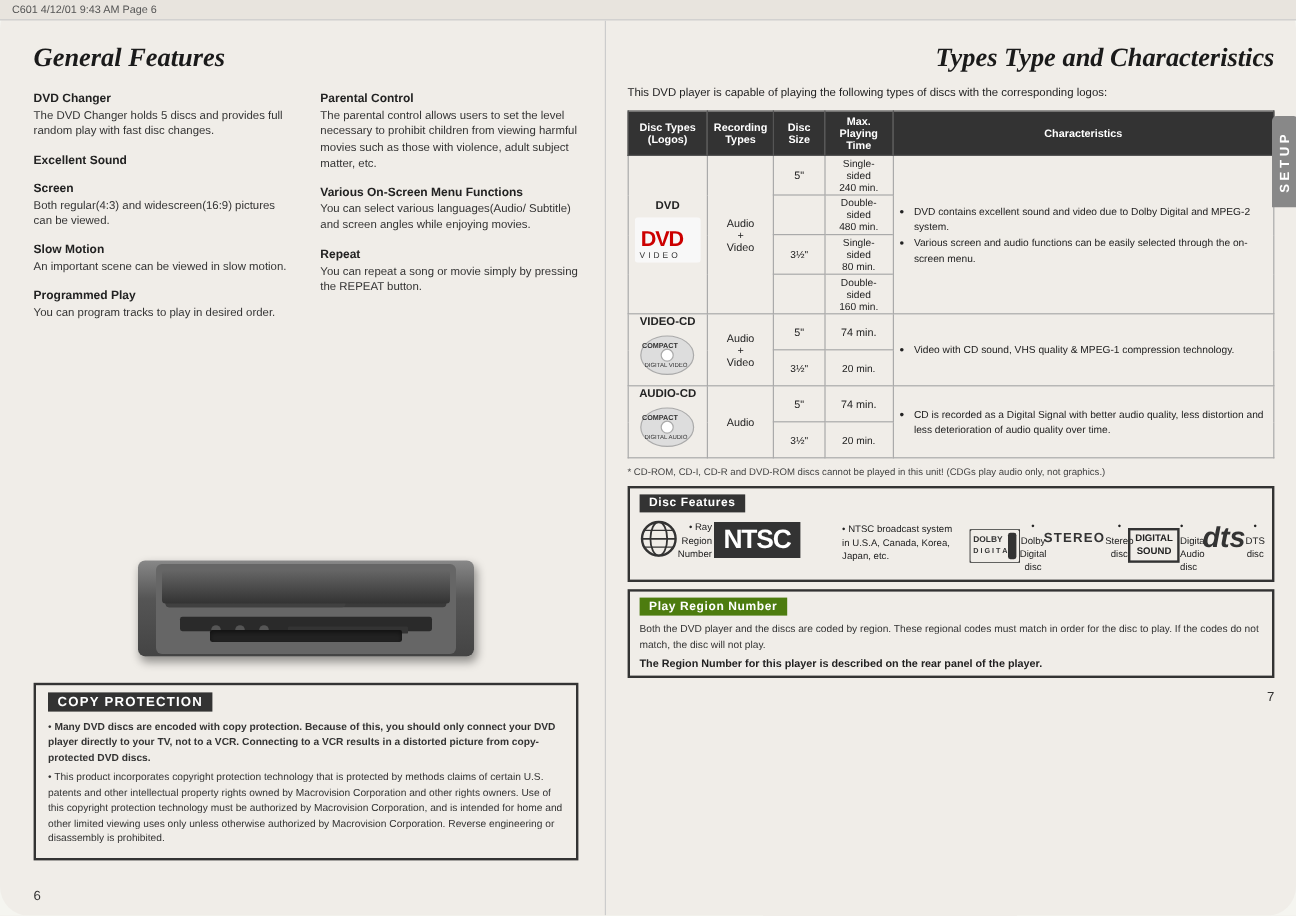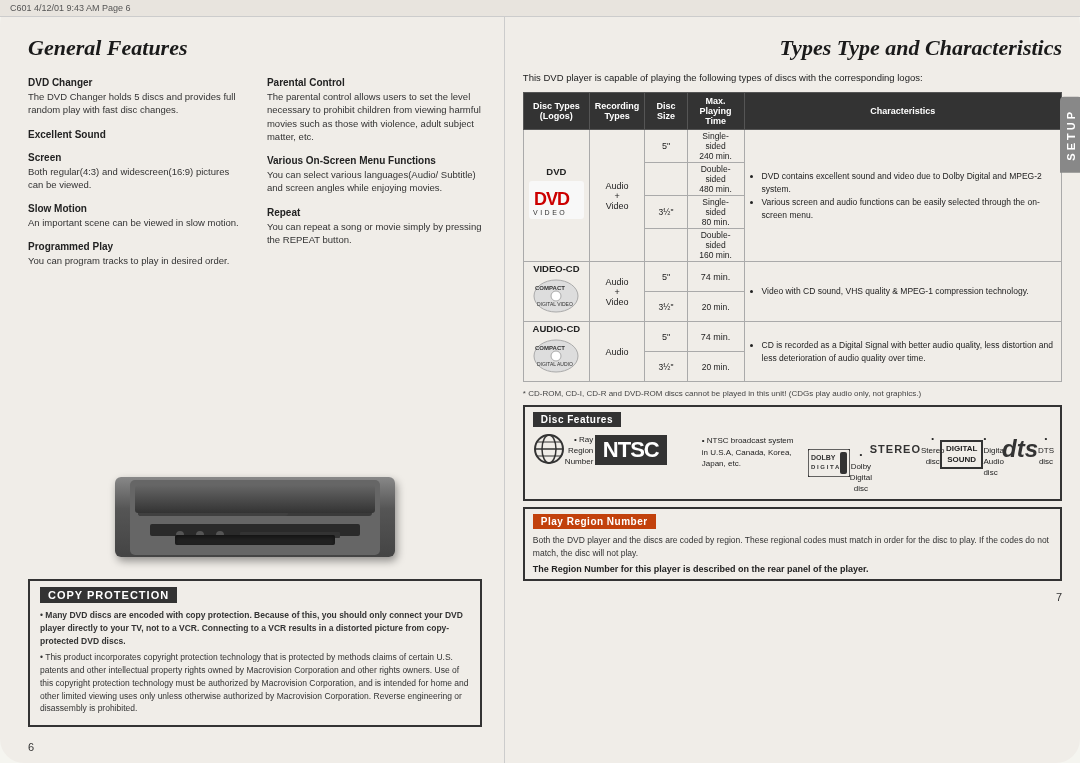--- a/index.html
+++ b/index.html
@@ -118,21 +118,21 @@
       height: 10px;
       background: #222;
       border-radius: 2px;
       box-shadow: inset 0 2px 4px rgba(0,0,0,0.5);
     }
 
     
     .copy-protection-box {
       border: 2px solid #333;
       padding: 6px 10px;
-      margin-bottom: 8px;
+      margin-bottom: 18px;
     }
 
     .copy-protection-title {
       font-weight: bold;
       font-size: 11px;
       background: #333;
       color: #fff;
       padding: 2px 8px;
       display: inline-block;
       margin-bottom: 6px;
@@ -305,21 +305,21 @@
     }
 
     
     .play-region-box {
       border: 2px solid #333;
       padding: 5px 8px;
       margin-bottom: 6px;
     }
 
     .play-region-title {
-      background: #c2410c;
+      background: #4d7c0f;
       color: #fff;
       font-weight: bold;
       font-size: 10px;
       padding: 2px 8px;
       display: inline-block;
       margin-bottom: 5px;
       letter-spacing: 0.5px;
     }
 
     .region-text {
@@ -589,21 +589,21 @@
 
           <div class="marking-item">
             <div class="marking-icon">
               <svg width="42" height="28" viewBox="0 0 42 28">
                 <rect width="42" height="28" rx="2" fill="none" stroke="#333" stroke-width="1.5"></rect>
                 <text x="3" y="11" font-family="Arial,sans-serif" font-size="7" font-weight="bold" fill="#333">DOLBY</text>
                 <text x="3" y="20" font-family="Arial,sans-serif" font-size="6" fill="#333">D I G I T A L</text>
                 <rect x="32" y="3" width="7" height="22" rx="2" fill="#333"></rect>
               </svg>
             </div>
-            <div style="font-size:8px; text-align:center; line-height:1.4;margin-top:16px;">• Dolby<br>Digital disc</div>
+            <div style="font-size:8px; text-align:center; line-height:1.4;">• Dolby<br>Digital disc</div>
           </div>
 
           <div class="marking-item">
             <div class="marking-icon">
               <span class="stereo-badge">STEREO</span>
             </div>
             <div style="font-size:8px; text-align:center; line-height:1.4;">• Stereo disc</div>
           </div>
 
           <div class="marking-item">

